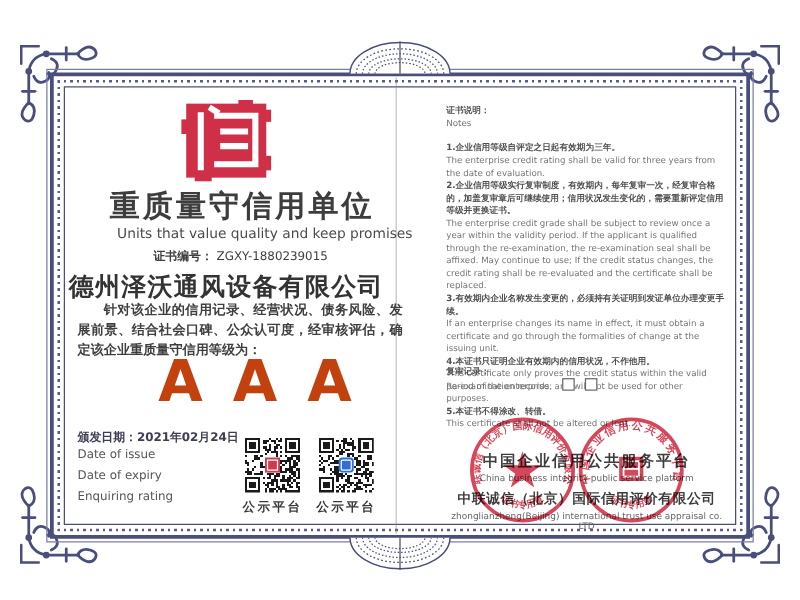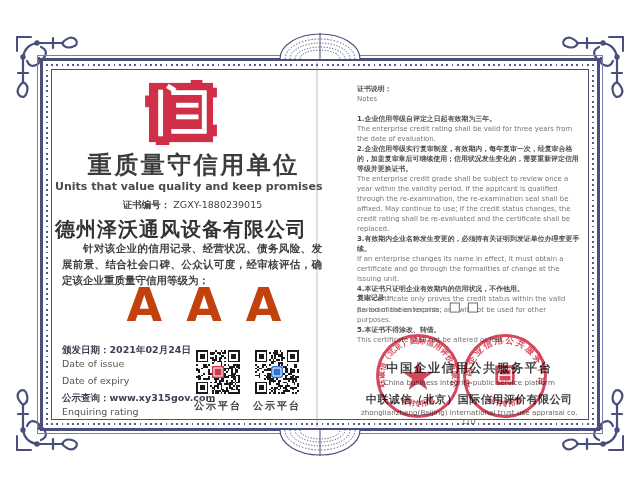--- a/index.html
+++ b/index.html
@@ -35,22 +35,22 @@
   .dome-top{top:33px;}
   .dome-bot{top:430px;transform:scaleY(-1);}
 
   #fold{position:absolute;left:316px;top:62px;width:2px;height:365px;
     background:linear-gradient(90deg,rgba(255,255,255,0),rgba(125,125,138,.5),rgba(255,255,255,0));}
 
   
   #logo{left:144px;top:80px;width:74px;height:66px;}
   #title{left:55px;top:149px;width:275px;text-align:center;
     font-size:24px;font-weight:bold;letter-spacing:2.5px;text-indent:2.5px;color:#3d3d3d;}
-  #subtitle{left:55px;top:180px;width:275px;text-align:left;
-    font-size:11px;font-weight:bold;color:#4a4a4a;}
+  #subtitle{left:55px;top:180px;width:275px;text-align:right;
+    font-size:11px;font-weight:normal;color:#4a4a4a;}
   #certno{left:55px;top:199px;width:275px;text-align:center;font-size:9.5px;color:#3f3f3f;}
   #certno .lbl{font-weight:bold;}
   #company{left:55px;top:216px;width:275px;text-align:left;
     font-size:20px;font-weight:bold;letter-spacing:1px;color:#333;}
   #statement{left:62px;top:241px;width:260px;
     font-size:10.5px;line-height:15.8px;font-weight:600;color:#3f3f3f;
     text-align:justify;text-indent:21px;}
   #rating{left:40px;top:278px;width:280px;text-align:center;
     font-size:46px;font-weight:600;letter-spacing:24px;text-indent:24px;color:#c2410c;padding-left:24px;}
 
@@ -221,21 +221,20 @@
 
   <div id="dates" class="abs">
     <div class="d-entry">
       <div class="d-zh"><span>颁发日期：</span><span>2021年02月24日</span></div>
       <div class="d-en">Date of issue</div>
     </div>
     <div class="d-entry">
       <div class="d-en">Date of expiry</div>
     </div>
     <div class="d-entry">
-      <div class="d-zh"><span>公示查询：</span><span>www.xy315gov.com</span></div>
       <div class="d-en">Enquiring rating</div>
     </div>
   </div>
 
   <svg id="qr1" class="qr" viewBox="0 0 25 25" shape-rendering="crispEdges">
       <rect x="0" y="0" width="25" height="25" fill="#ffffff"></rect>
       <rect x="11" y="0" width="1" height="1" fill="#1a1a1a"></rect>
       <rect x="14" y="0" width="1" height="1" fill="#1a1a1a"></rect>
       <rect x="16" y="0" width="1" height="1" fill="#1a1a1a"></rect>
       <rect x="8" y="1" width="1" height="1" fill="#1a1a1a"></rect>

